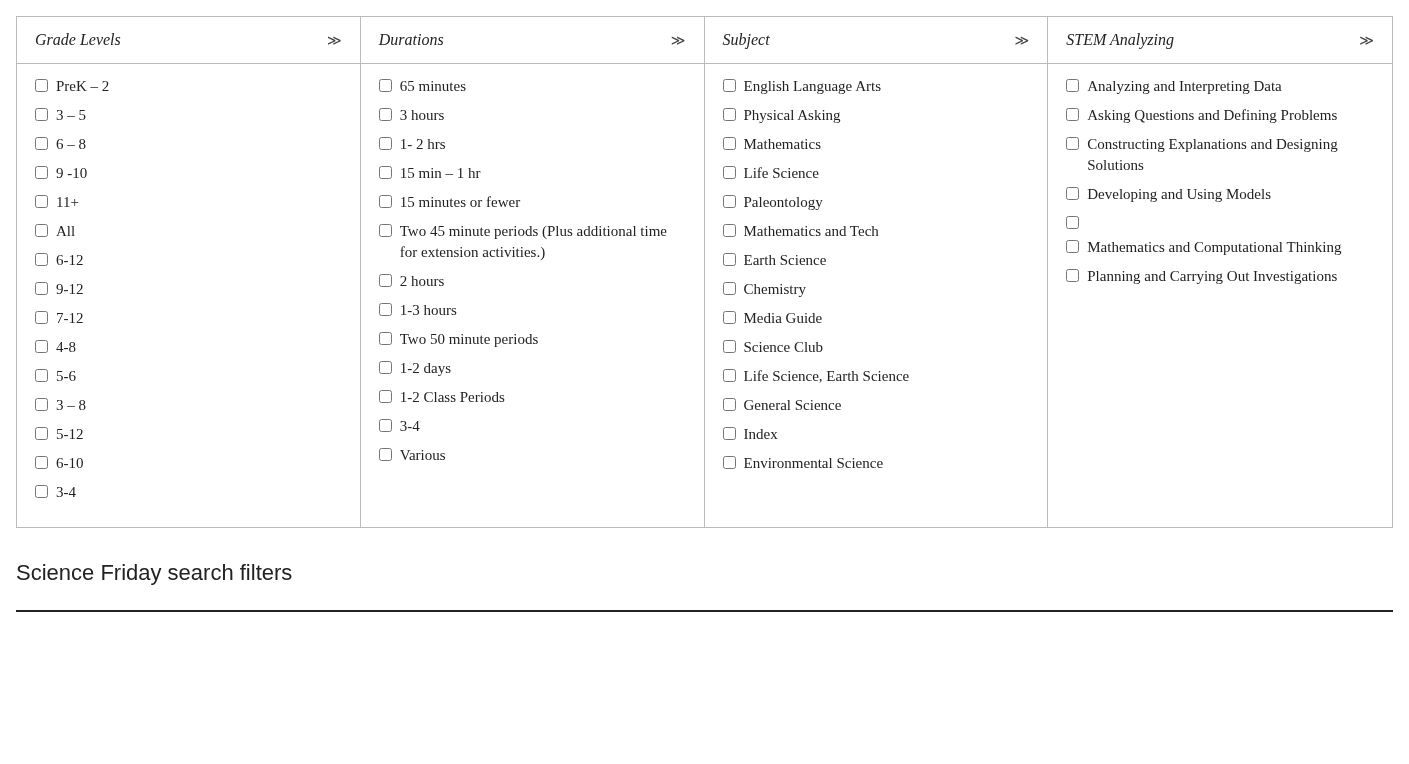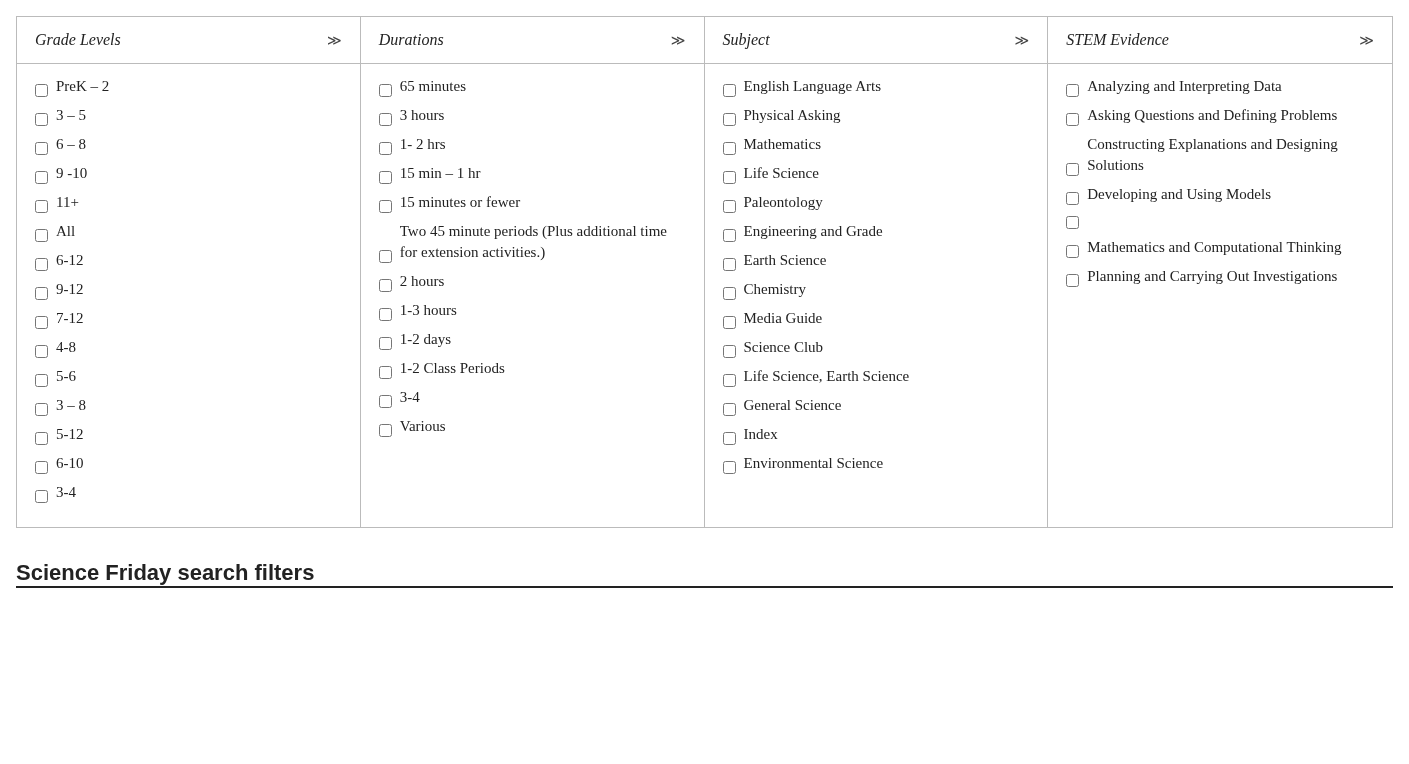--- a/index.html
+++ b/index.html
@@ -37,41 +37,41 @@
     .chevron-icon {
       font-style: normal;
       font-size: 14px;
       color: #444;
     }
     .filter-items {
       padding: 12px 18px 16px 18px;
     }
     .filter-item {
       display: flex;
-      align-items: flex-end;
+      align-items: flex-start;
       margin-bottom: 8px;
       line-height: 1.4;
     }
     .filter-item input[type="checkbox"] {
       margin-right: 8px;
       margin-top: 3px;
       flex-shrink: 0;
       width: 13px;
       height: 13px;
       cursor: pointer;
     }
     .filter-item label {
       cursor: pointer;
       line-height: 1.4;
     }
     .page-title {
       font-family: Arial, Helvetica, sans-serif;
-      font-weight: bold;
+      font-weight: normal;
       font-size: 22px;
-      padding-bottom: 0;
+      padding-bottom: 24px;
       border-bottom: 2px solid #222;
       margin-top: 8px;
     }
   </style>
 </head>
 <body>
 
 <div class="filter-container">
     <div class="filter-column">
       <div class="filter-header">
@@ -173,20 +173,24 @@
         </div>
         <div class="filter-item">
           <input type="checkbox" id="cb-durations-7" style="">
           <label for="cb-durations-7">2 hours</label>
         </div>
         <div class="filter-item">
           <input type="checkbox" id="cb-durations-8" style="">
           <label for="cb-durations-8">1-3 hours</label>
         </div>
         <div class="filter-item">
+          <input type="checkbox" id="cb-durations-9" style="">
+          <label for="cb-durations-9">Two 50 minute periods</label>
+        </div>
+        <div class="filter-item">
           <input type="checkbox" id="cb-durations-10" style="">
           <label for="cb-durations-10">1-2 days</label>
         </div>
         <div class="filter-item">
           <input type="checkbox" id="cb-durations-11" style="">
           <label for="cb-durations-11">1-2 Class Periods</label>
         </div>
         <div class="filter-item">
           <input type="checkbox" id="cb-durations-12" style="">
           <label for="cb-durations-12">3-4</label>
@@ -218,21 +222,21 @@
         <div class="filter-item">
           <input type="checkbox" id="cb-subject-3" style="">
           <label for="cb-subject-3">Life Science</label>
         </div>
         <div class="filter-item">
           <input type="checkbox" id="cb-subject-4" style="">
           <label for="cb-subject-4">Paleontology</label>
         </div>
         <div class="filter-item">
           <input type="checkbox" id="cb-subject-5" style="">
-          <label for="cb-subject-5">Engineering and Grade</label>
+          <label for="cb-subject-5">Mathematics and Tech</label>
         </div>
         <div class="filter-item">
           <input type="checkbox" id="cb-subject-6" style="">
           <label for="cb-subject-6">Earth Science</label>
         </div>
         <div class="filter-item">
           <input type="checkbox" id="cb-subject-7" style="">
           <label for="cb-subject-7">Chemistry</label>
         </div>
         <div class="filter-item">
@@ -256,21 +260,21 @@
           <label for="cb-subject-12">Index</label>
         </div>
         <div class="filter-item">
           <input type="checkbox" id="cb-subject-13" style="">
           <label for="cb-subject-13">Environmental Science</label>
         </div>
       </div>
     </div>
     <div class="filter-column">
       <div class="filter-header">
-        <span>STEM Evidence</span>
+        <span>STEM Analyzing</span>
         <span class="chevron-icon">≫</span>
       </div>
       <div class="filter-items">
         <div class="filter-item">
           <input type="checkbox" id="cb-stem-practices-0" style="">
           <label for="cb-stem-practices-0">Analyzing and Interpreting Data</label>
         </div>
         <div class="filter-item">
           <input type="checkbox" id="cb-stem-practices-1" style="">
           <label for="cb-stem-practices-1">Asking Questions and Defining Problems</label>

